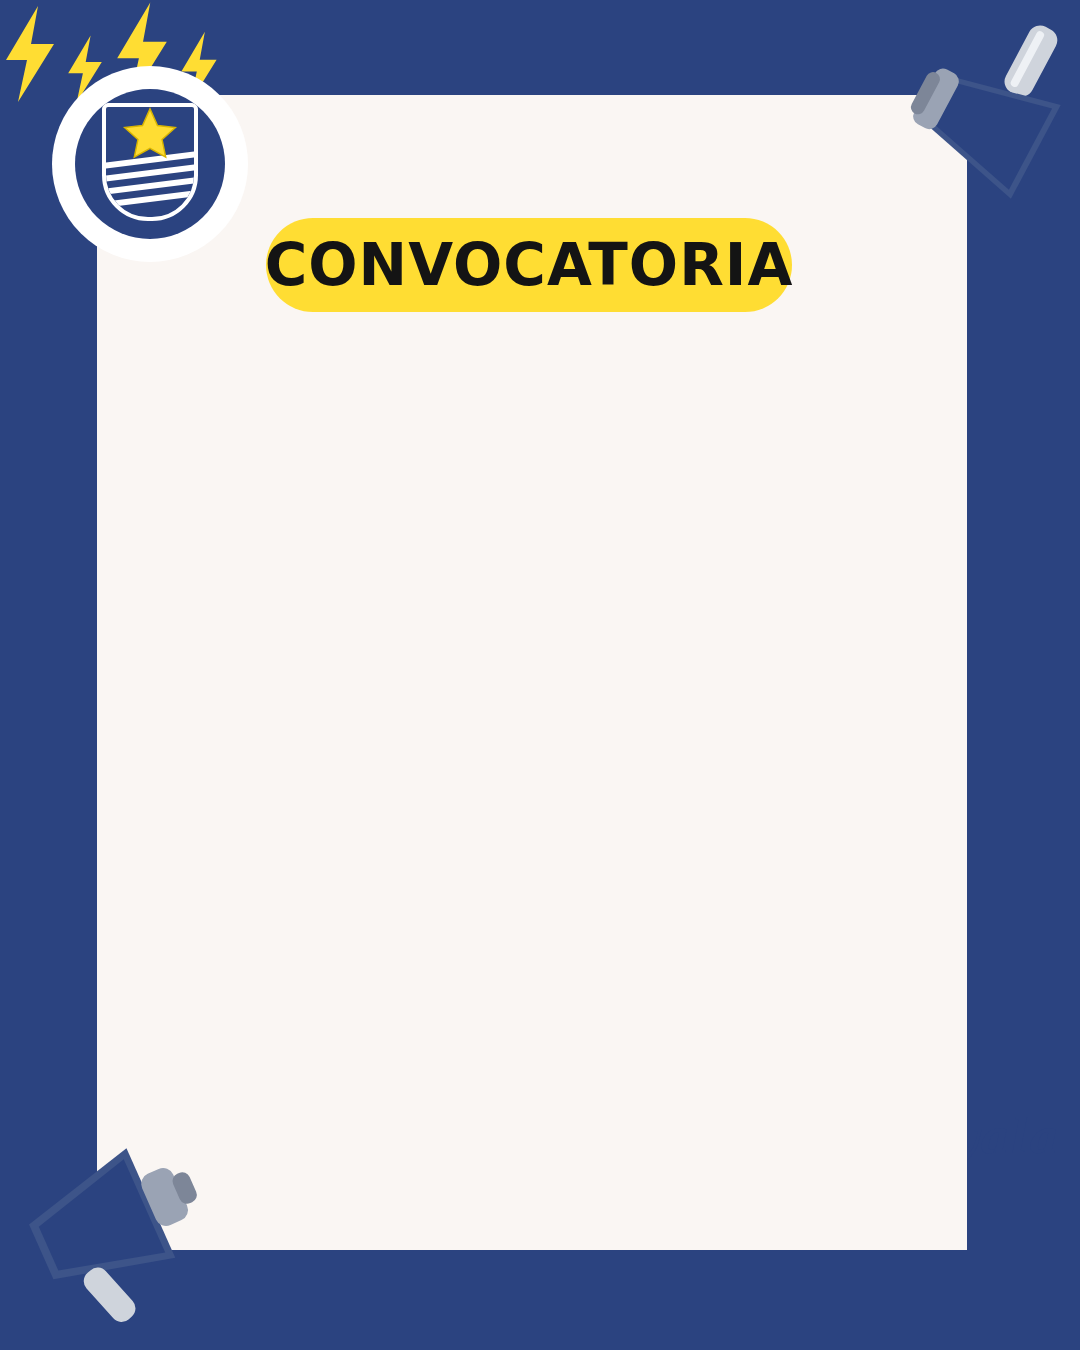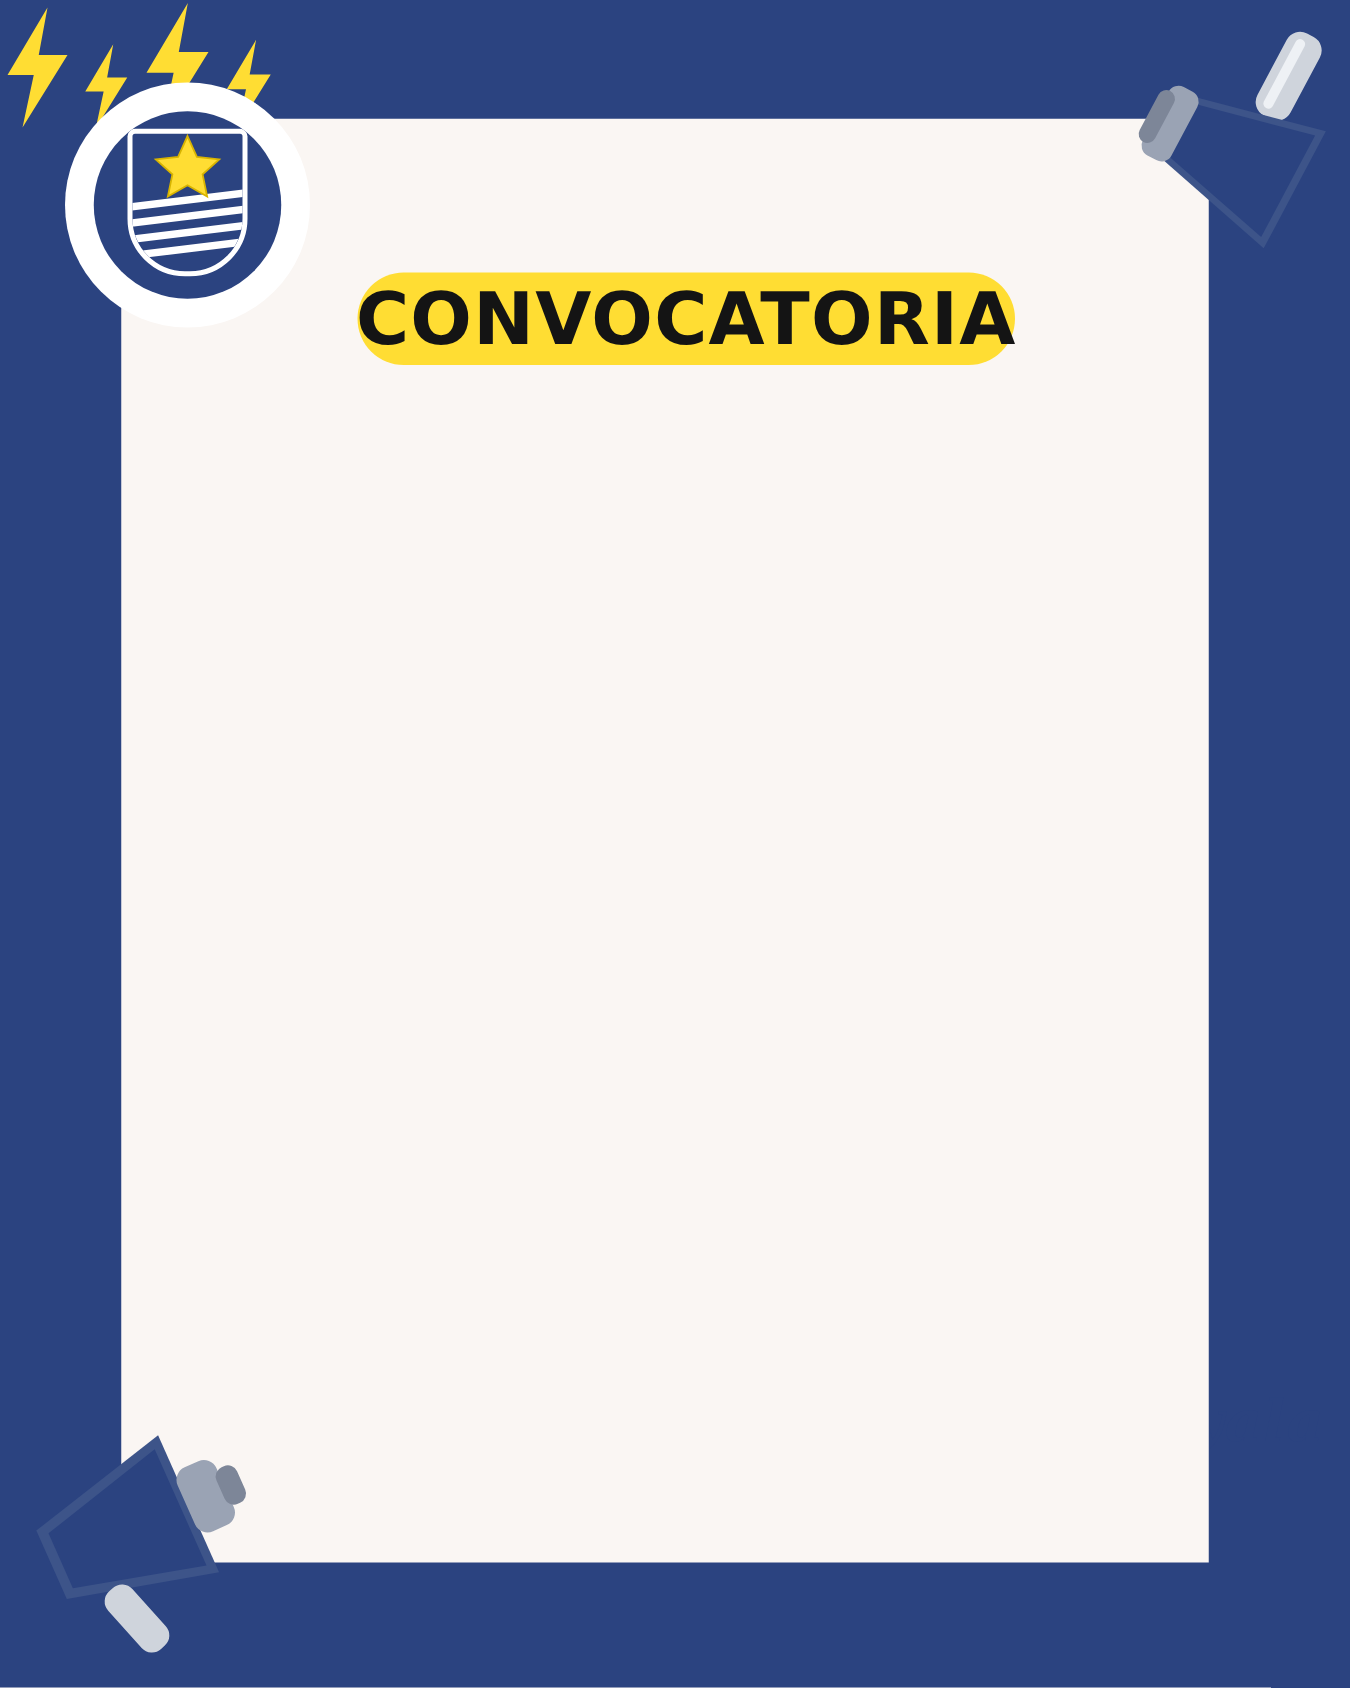--- a/index.html
+++ b/index.html
@@ -82,24 +82,24 @@
     position: absolute;
     left: 50%;
     top: 16px;
     transform: translateX(-50%);
     z-index: 3;
   }
 
   
   .title-pill {
     position: absolute;
-    left: 286px;
+    left: 266px;
     top: 218px;
     width: 526px;
-    height: 74px;
+    height: 94px;
     background: #ffdd33;
     border-radius: 49px;
     z-index: 10;
     display: flex;
     align-items: center;
     justify-content: center;
   }
   .title-pill span {
     font-size: 58px;
     font-weight: bold;

